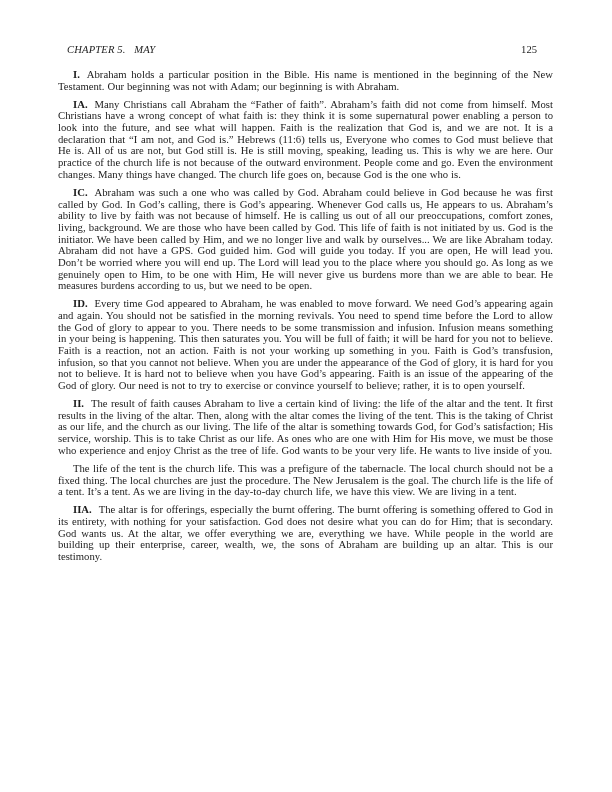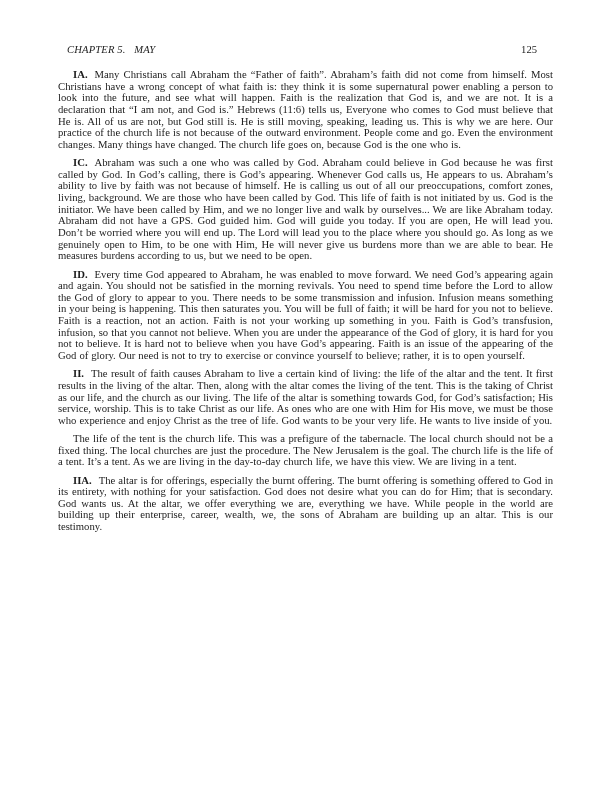--- a/index.html
+++ b/index.html
@@ -67,20 +67,21 @@
 
   <header class="running-header">
     <span class="chapter">
       <span class="chapter-label">CHAPTER 5.</span>
       <span class="chapter-title">MAY</span>
     </span>
     <span class="pagenum">125</span>
   </header>
 
   <main class="body-text">
+    <p><b class="plabel">I.</b><span>Abraham holds a particular position in the Bible. His name is mentioned in the beginning of the New Testament. Our beginning was not with Adam; our beginning is with Abraham.</span></p>
 
     <p><b class="plabel">IA.</b><span>Many Christians call Abraham the “Father of faith”. Abraham’s faith did not come from himself. Most Christians have a wrong concept of what faith is: they think it is some supernatural power enabling a person to look into the future, and see what will happen. Faith is the realization that God is, and we are not. It is a declaration that “I am not, and God is.” Hebrews (11:6) tells us, Everyone who comes to God must believe that He is. All of us are not, but God still is. He is still moving, speaking, leading us. This is why we are here. Our practice of the church life is not because of the outward environment. People come and go. Even the environment changes. Many things have changed. The church life goes on, because God is the one who is.</span></p>
 
     <p><b class="plabel">IC.</b><span>Abraham was such a one who was called by God. Abraham could believe in God because he was first called by God. In God’s calling, there is God’s appearing. Whenever God calls us, He appears to us. Abraham’s ability to live by faith was not because of himself. He is calling us out of all our preoccupations, comfort zones, living, background. We are those who have been called by God. This life of faith is not initiated by us. God is the initiator. We have been called by Him, and we no longer live and walk by ourselves... We are like Abraham today. Abraham did not have a GPS. God guided him. God will guide you today. If you are open, He will lead you. Don’t be worried where you will end up. The Lord will lead you to the place where you should go. As long as we genuinely open to Him, to be one with Him, He will never give us burdens more than we are able to bear. He measures burdens according to us, but we need to be open.</span></p>
 
     <p><b class="plabel">ID.</b><span>Every time God appeared to Abraham, he was enabled to move forward. We need God’s appearing again and again. You should not be satisfied in the morning revivals. You need to spend time before the Lord to allow the God of glory to appear to you. There needs to be some transmission and infusion. Infusion means something in your being is happening. This then saturates you. You will be full of faith; it will be hard for you not to believe. Faith is a reaction, not an action. Faith is not your working up something in you. Faith is God’s transfusion, infusion, so that you cannot not believe. When you are under the appearance of the God of glory, it is hard for you not to believe. It is hard not to believe when you have God’s appearing. Faith is an issue of the appearing of the God of glory. Our need is not to try to exercise or convince yourself to believe; rather, it is to open yourself.</span></p>
 
     <p><b class="plabel">II.</b><span>The result of faith causes Abraham to live a certain kind of living: the life of the altar and the tent. It first results in the living of the altar. Then, along with the altar comes the living of the tent. This is the taking of Christ as our life, and the church as our living. The life of the altar is something towards God, for God’s satisfaction; His service, worship. This is to take Christ as our life. As ones who are one with Him for His move, we must be those who experience and enjoy Christ as the tree of life. God wants to be your very life. He wants to live inside of you.</span></p>
 
     <p><b class="plabel"></b><span>The life of the tent is the church life. This was a prefigure of the tabernacle. The local church should not be a fixed thing. The local churches are just the procedure. The New Jerusalem is the goal. The church life is the life of a tent. It’s a tent. As we are living in the day-to-day church life, we have this view. We are living in a tent.</span></p>

